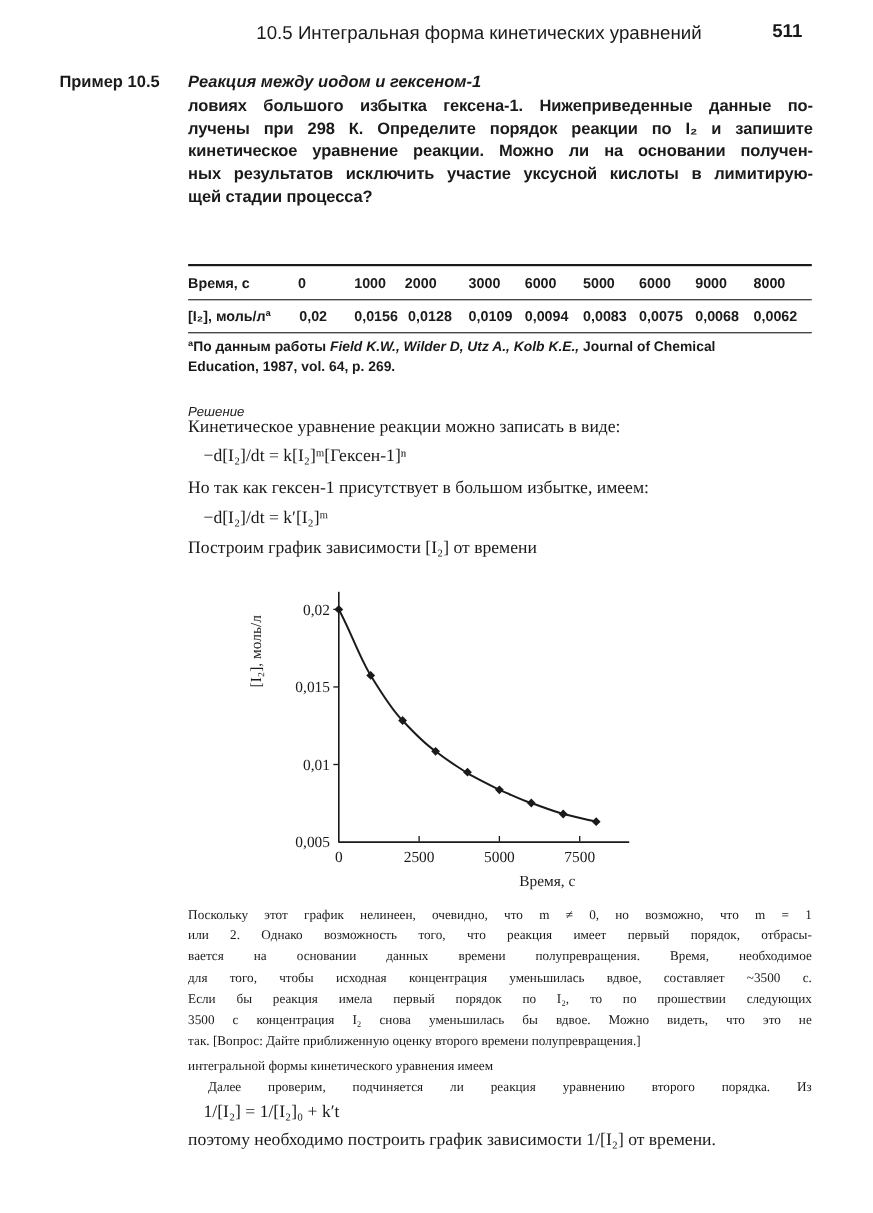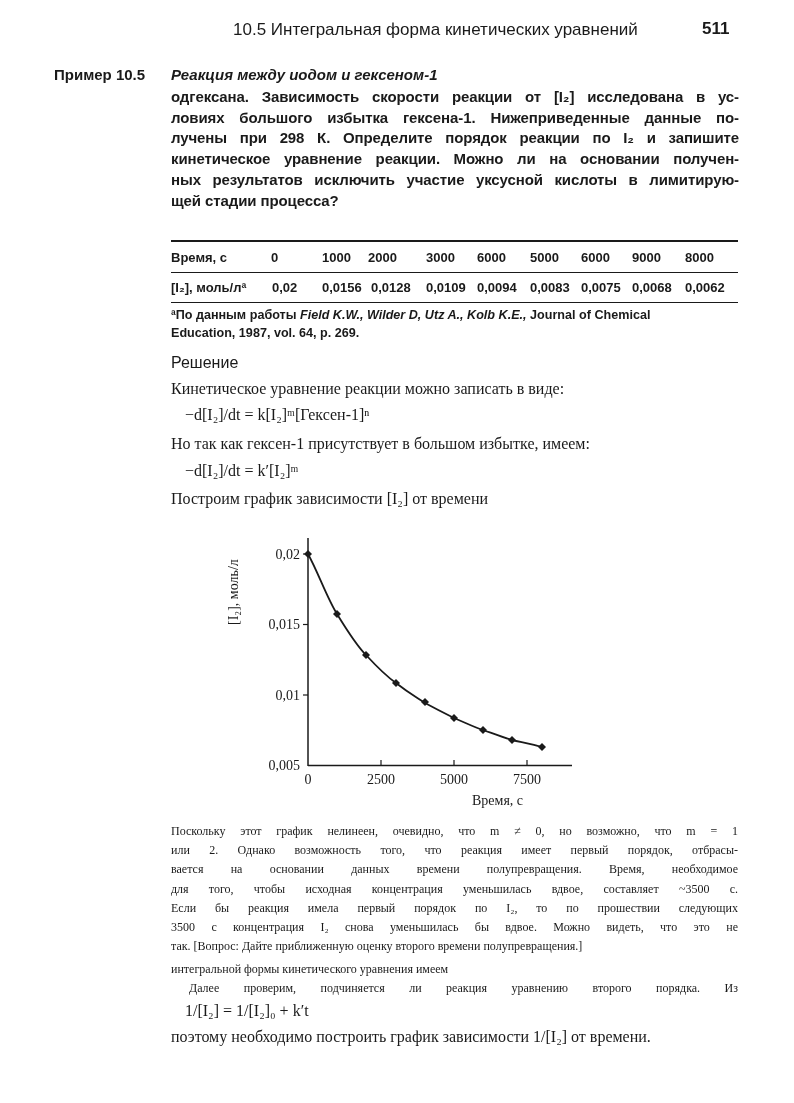--- a/index.html
+++ b/index.html
@@ -16,38 +16,37 @@
   .ex-body { left:171px; top:87px; width:568px; font-size:15px; font-weight:bold; line-height:20.7px; text-align:justify; letter-spacing:-0.1px; }
   .ex-body .line { display:block; white-space:nowrap; text-align-last:justify; }
   .ex-body .line.last { text-align-last:left; }
 
   .rule { position:absolute; left:171px; width:567px; background:#1a1a1a; }
   .tbl-row { position:absolute; left:171px; font-size:13px; font-weight:bold; height:18px; }
   .tbl-row span { position:absolute; white-space:nowrap; }
   .footnote { left:171px; top:305px; width:570px; font-size:12.6px; font-weight:bold; line-height:18px; }
   .footnote i { font-style:italic; }
 
-  .sol-title { left:171px; top:354px; font-size:16px; }
+  .sol-title { left:171px; top:367px; font-size:12px; font-style:italic; }
   .p { font-size:16px; white-space:nowrap; }
   .para { left:171px; width:567px; font-size:12px; line-height:19.2px; text-align:justify; }
   .para .line { display:block; white-space:nowrap; text-align-last:justify; }
   .para .line.last { text-align-last:left; }
 
   .chart-ylabel { left:222px; top:605px; font-size:14px; transform:rotate(-90deg); transform-origin:left top; white-space:nowrap; }
 </style>
 </head>
 <body>
 
 <div class="abs sans header-title">10.5 Интегральная форма кинетических уравнений</div>
 <div class="abs sans header-page">511</div>
 
 <div class="abs sans ex-label">Пример 10.5</div>
 <div class="abs sans ex-title">Реакция между иодом и гексеном-1</div>
 <div class="abs sans ex-body">
-  <span class="line">одгексана. Зависимость скорости реакции от [I₂] исследована в ус-</span>
   <span class="line">ловиях большого избытка гексена-1. Нижеприведенные данные по-</span>
   <span class="line">лучены при 298 К. Определите порядок реакции по I₂ и запишите</span>
   <span class="line">кинетическое уравнение реакции. Можно ли на основании получен-</span>
   <span class="line">ных результатов исключить участие уксусной кислоты в лимитирую-</span>
   <span class="line last">щей стадии процесса?</span>
 </div>
 
 <div class="rule" style="top:240px;height:1.6px;"></div>
 <div class="tbl-row sans" style="top:250px;">
   <span style="left:0px;">Время, с</span>

